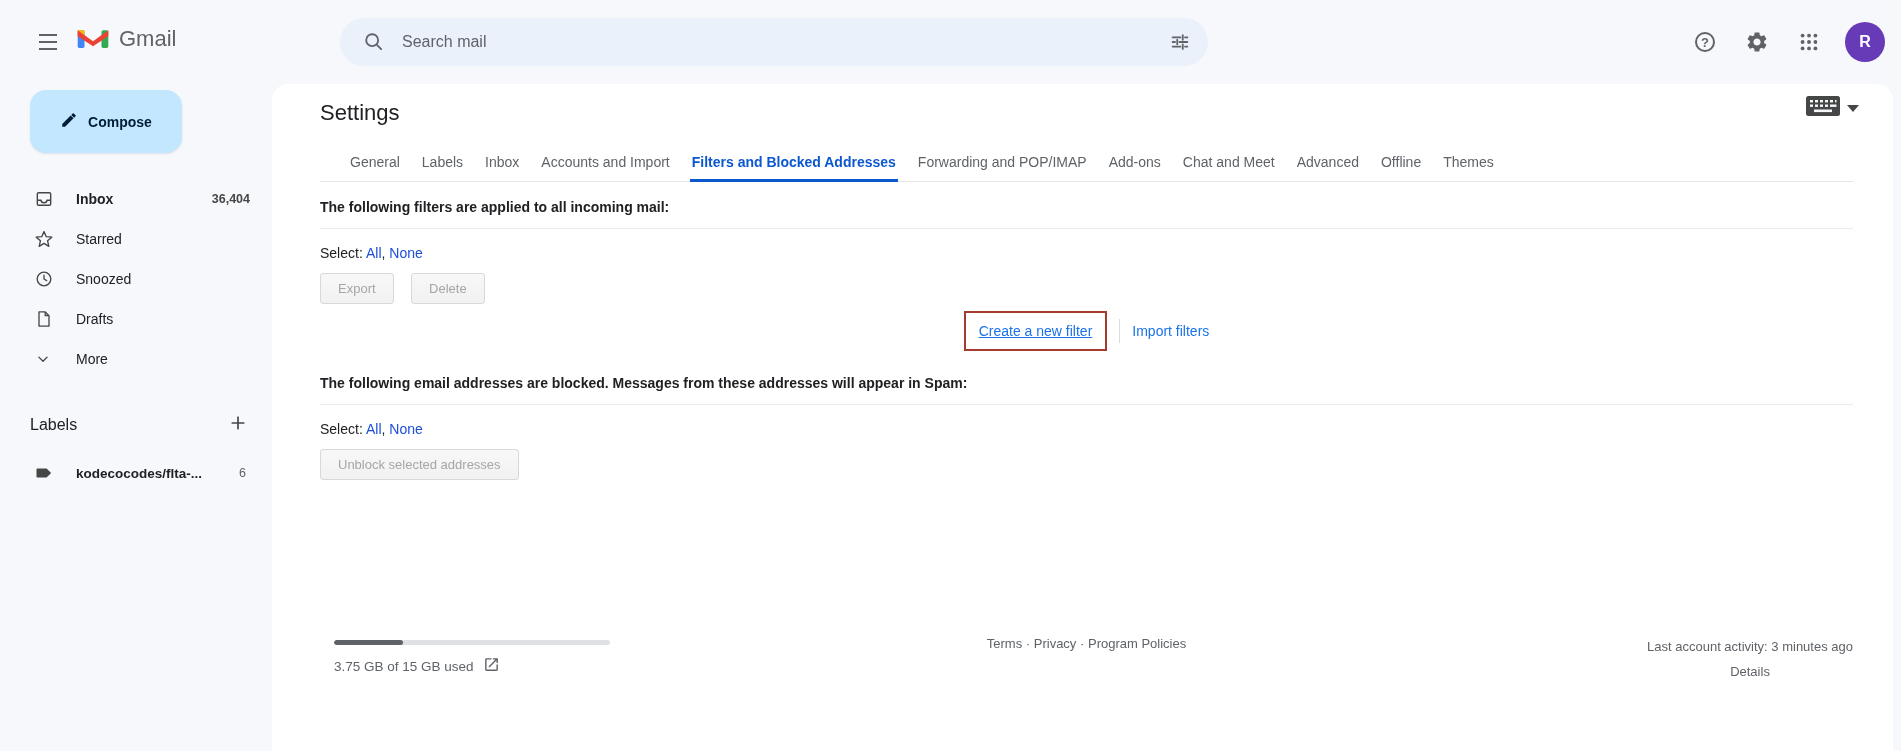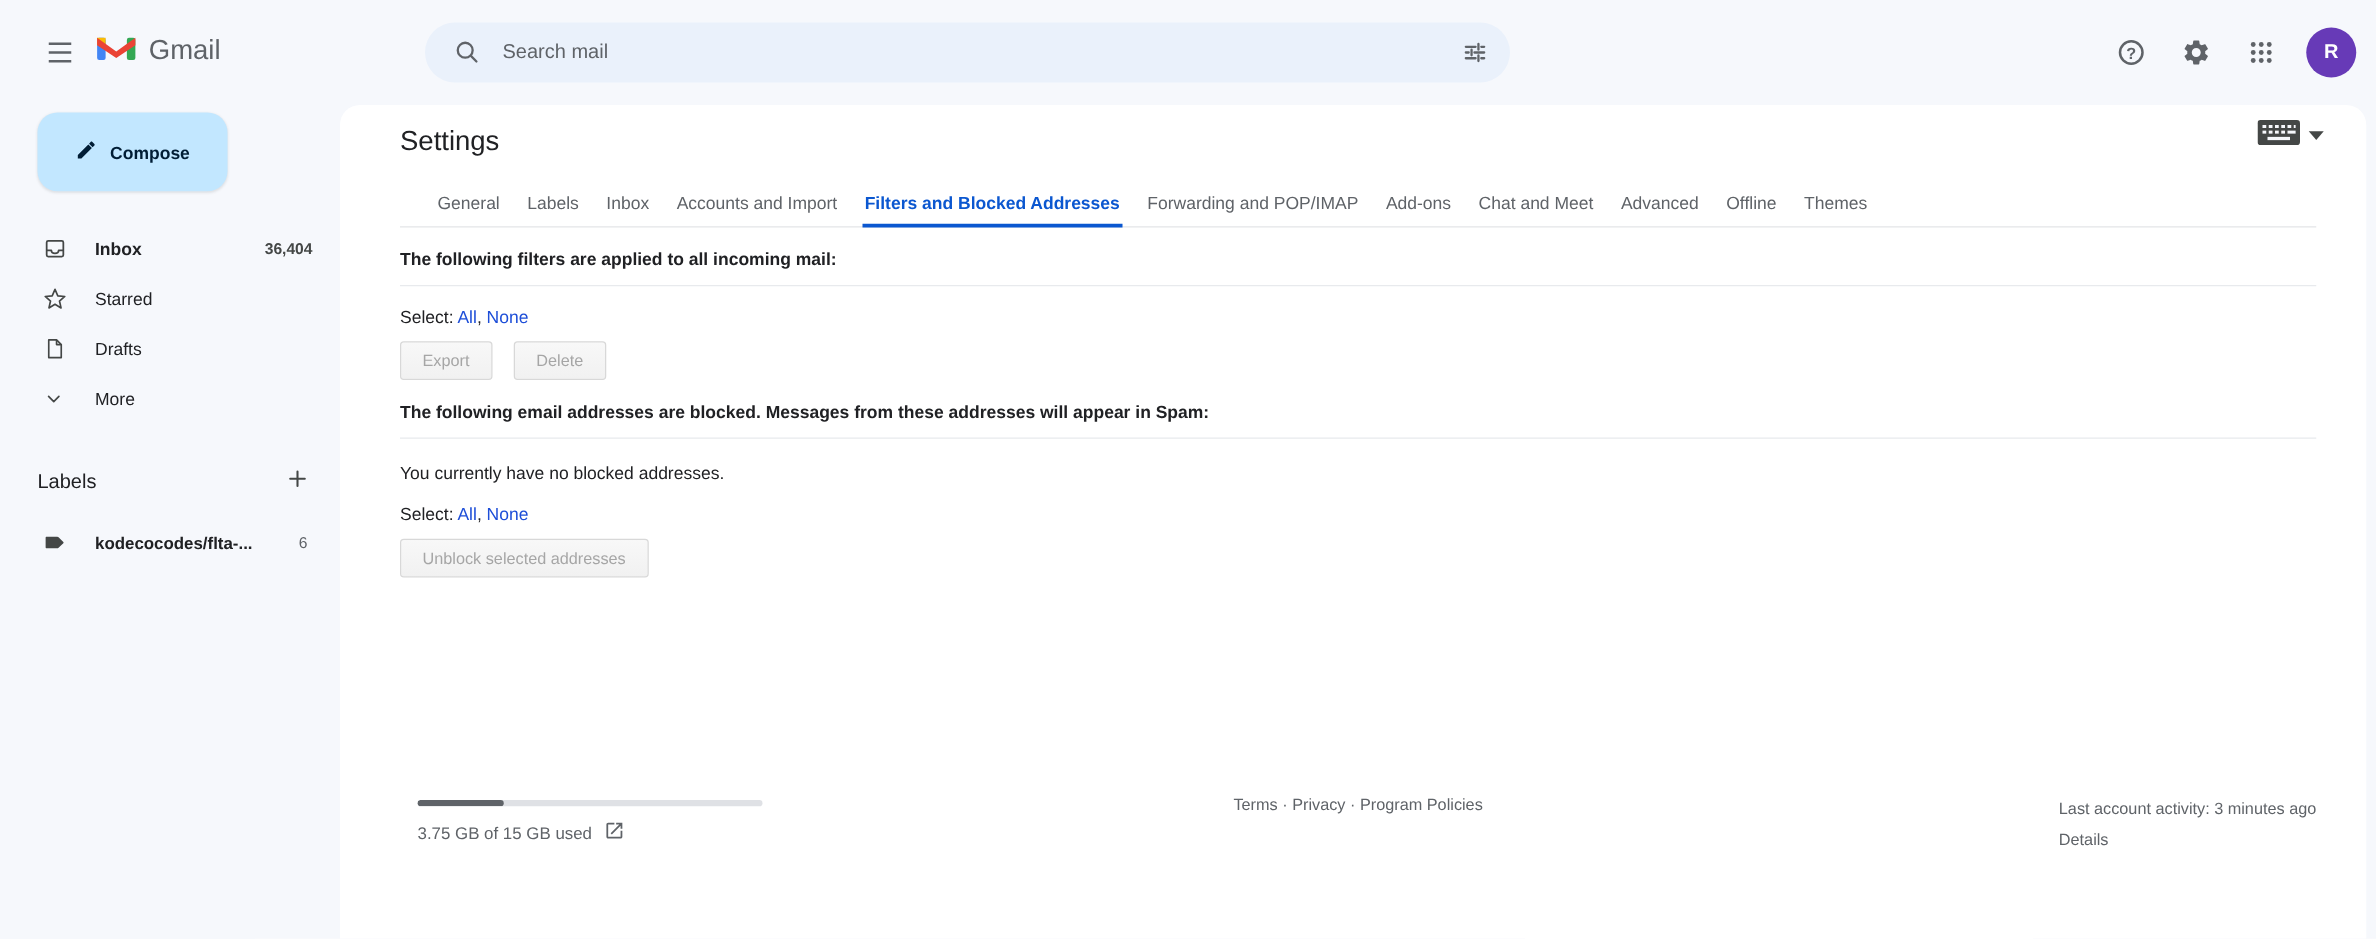--- a/index.html
+++ b/index.html
@@ -96,21 +96,21 @@
 
   
   .panel-footer { position: absolute; left: 48px; right: 40px; top: 548px; height: 70px;
     font-size: 13px; color: #5f6368; }
   .storage { position: absolute; left: 14px; top: 2px; width: 276px; }
   .meter { height: 5px; background: #dfe1e5; border-radius: 3px; overflow: hidden; margin-top: 6px; }
   .meter-fill { height: 100%; background: #5f6368; border-radius: 3px; width: 25%; }
   .storage-text { margin-top: 11px; display: flex; align-items: center; gap: 9px; font-size: 13.5px; }
   .terms { position: absolute; left: 50%; transform: translateX(-50%); top: 4px; white-space: nowrap; }
   .terms span { cursor: pointer; }
-  .activity { position: absolute; right: 0; top: 2px; text-align: left; line-height: 1.95; }
+  .activity { position: absolute; right: 0; top: 2px; text-align: center; line-height: 1.95; }
   .activity .details { cursor: pointer; }
 </style>
 </head>
 <body>
 
 <div class="topbar">
   <div class="hamburger">
     <span></span>
       <span></span>
       <span></span>
@@ -194,20 +194,29 @@
       <span class="nav-label">Inbox</span>
       <span class="nav-count">36,404</span>
     </div>
     <div class="nav-item">
       <span class="nav-icon">
         <svg width="20" height="20" viewBox="0 0 24 24" fill="none" stroke="#444746" stroke-width="1.6" stroke-linejoin="round">
           <path d="M12 17.3l-5.8 3.5 1.5-6.6L2.6 9.8l6.7-.6L12 3l2.7 6.2 6.7.6-5.1 4.4 1.5 6.6z"></path>
         </svg>
       </span>
       <span class="nav-label">Starred</span>
+    </div>
+    <div class="nav-item">
+      <span class="nav-icon">
+        <svg width="20" height="20" viewBox="0 0 24 24" fill="none" stroke="#444746" stroke-width="1.6" stroke-linecap="round">
+          <circle cx="12" cy="12" r="8.2"></circle>
+          <path d="M12 7.5V12l3.2 2"></path>
+        </svg>
+      </span>
+      <span class="nav-label">Snoozed</span>
     </div>
     <div class="nav-item">
       <span class="nav-icon">
         <svg width="20" height="20" viewBox="0 0 24 24" fill="none" stroke="#444746" stroke-width="1.6" stroke-linejoin="round">
           <path d="M6 3.5h7.5L18 8v12.5H6z"></path>
           <path d="M13.5 3.5V8H18"></path>
         </svg>
       </span>
       <span class="nav-label">Drafts</span>
     </div>
@@ -288,25 +297,31 @@
     <span>Select:</span>
     <span class="link">All</span><span>,</span>
     <span class="link">None</span>
   </div>
 
   <div>
     <span class="btn">Export</span>
     <span class="btn">Delete</span>
   </div>
 
+  <div class="center-links">
+    <span class="create-box">
+      <span class="create-link">Create a new filter</span>
+    </span>
+    <span class="vsep"></span>
+    <span class="import-link">Import filters</span>
+  </div>
 
   <div class="section-heading">The following email addresses are blocked. Messages from these addresses will appear in Spam:</div>
   <div class="divider"></div>
 
-  <div class="empty-text">You currently have no blocked addresses.</div>
 
   <div class="select-row">
     <span>Select:</span>
     <span class="link">All</span><span>,</span>
     <span class="link">None</span>
   </div>
 
   <div>
     <span class="btn">Unblock selected addresses</span>
   </div>

